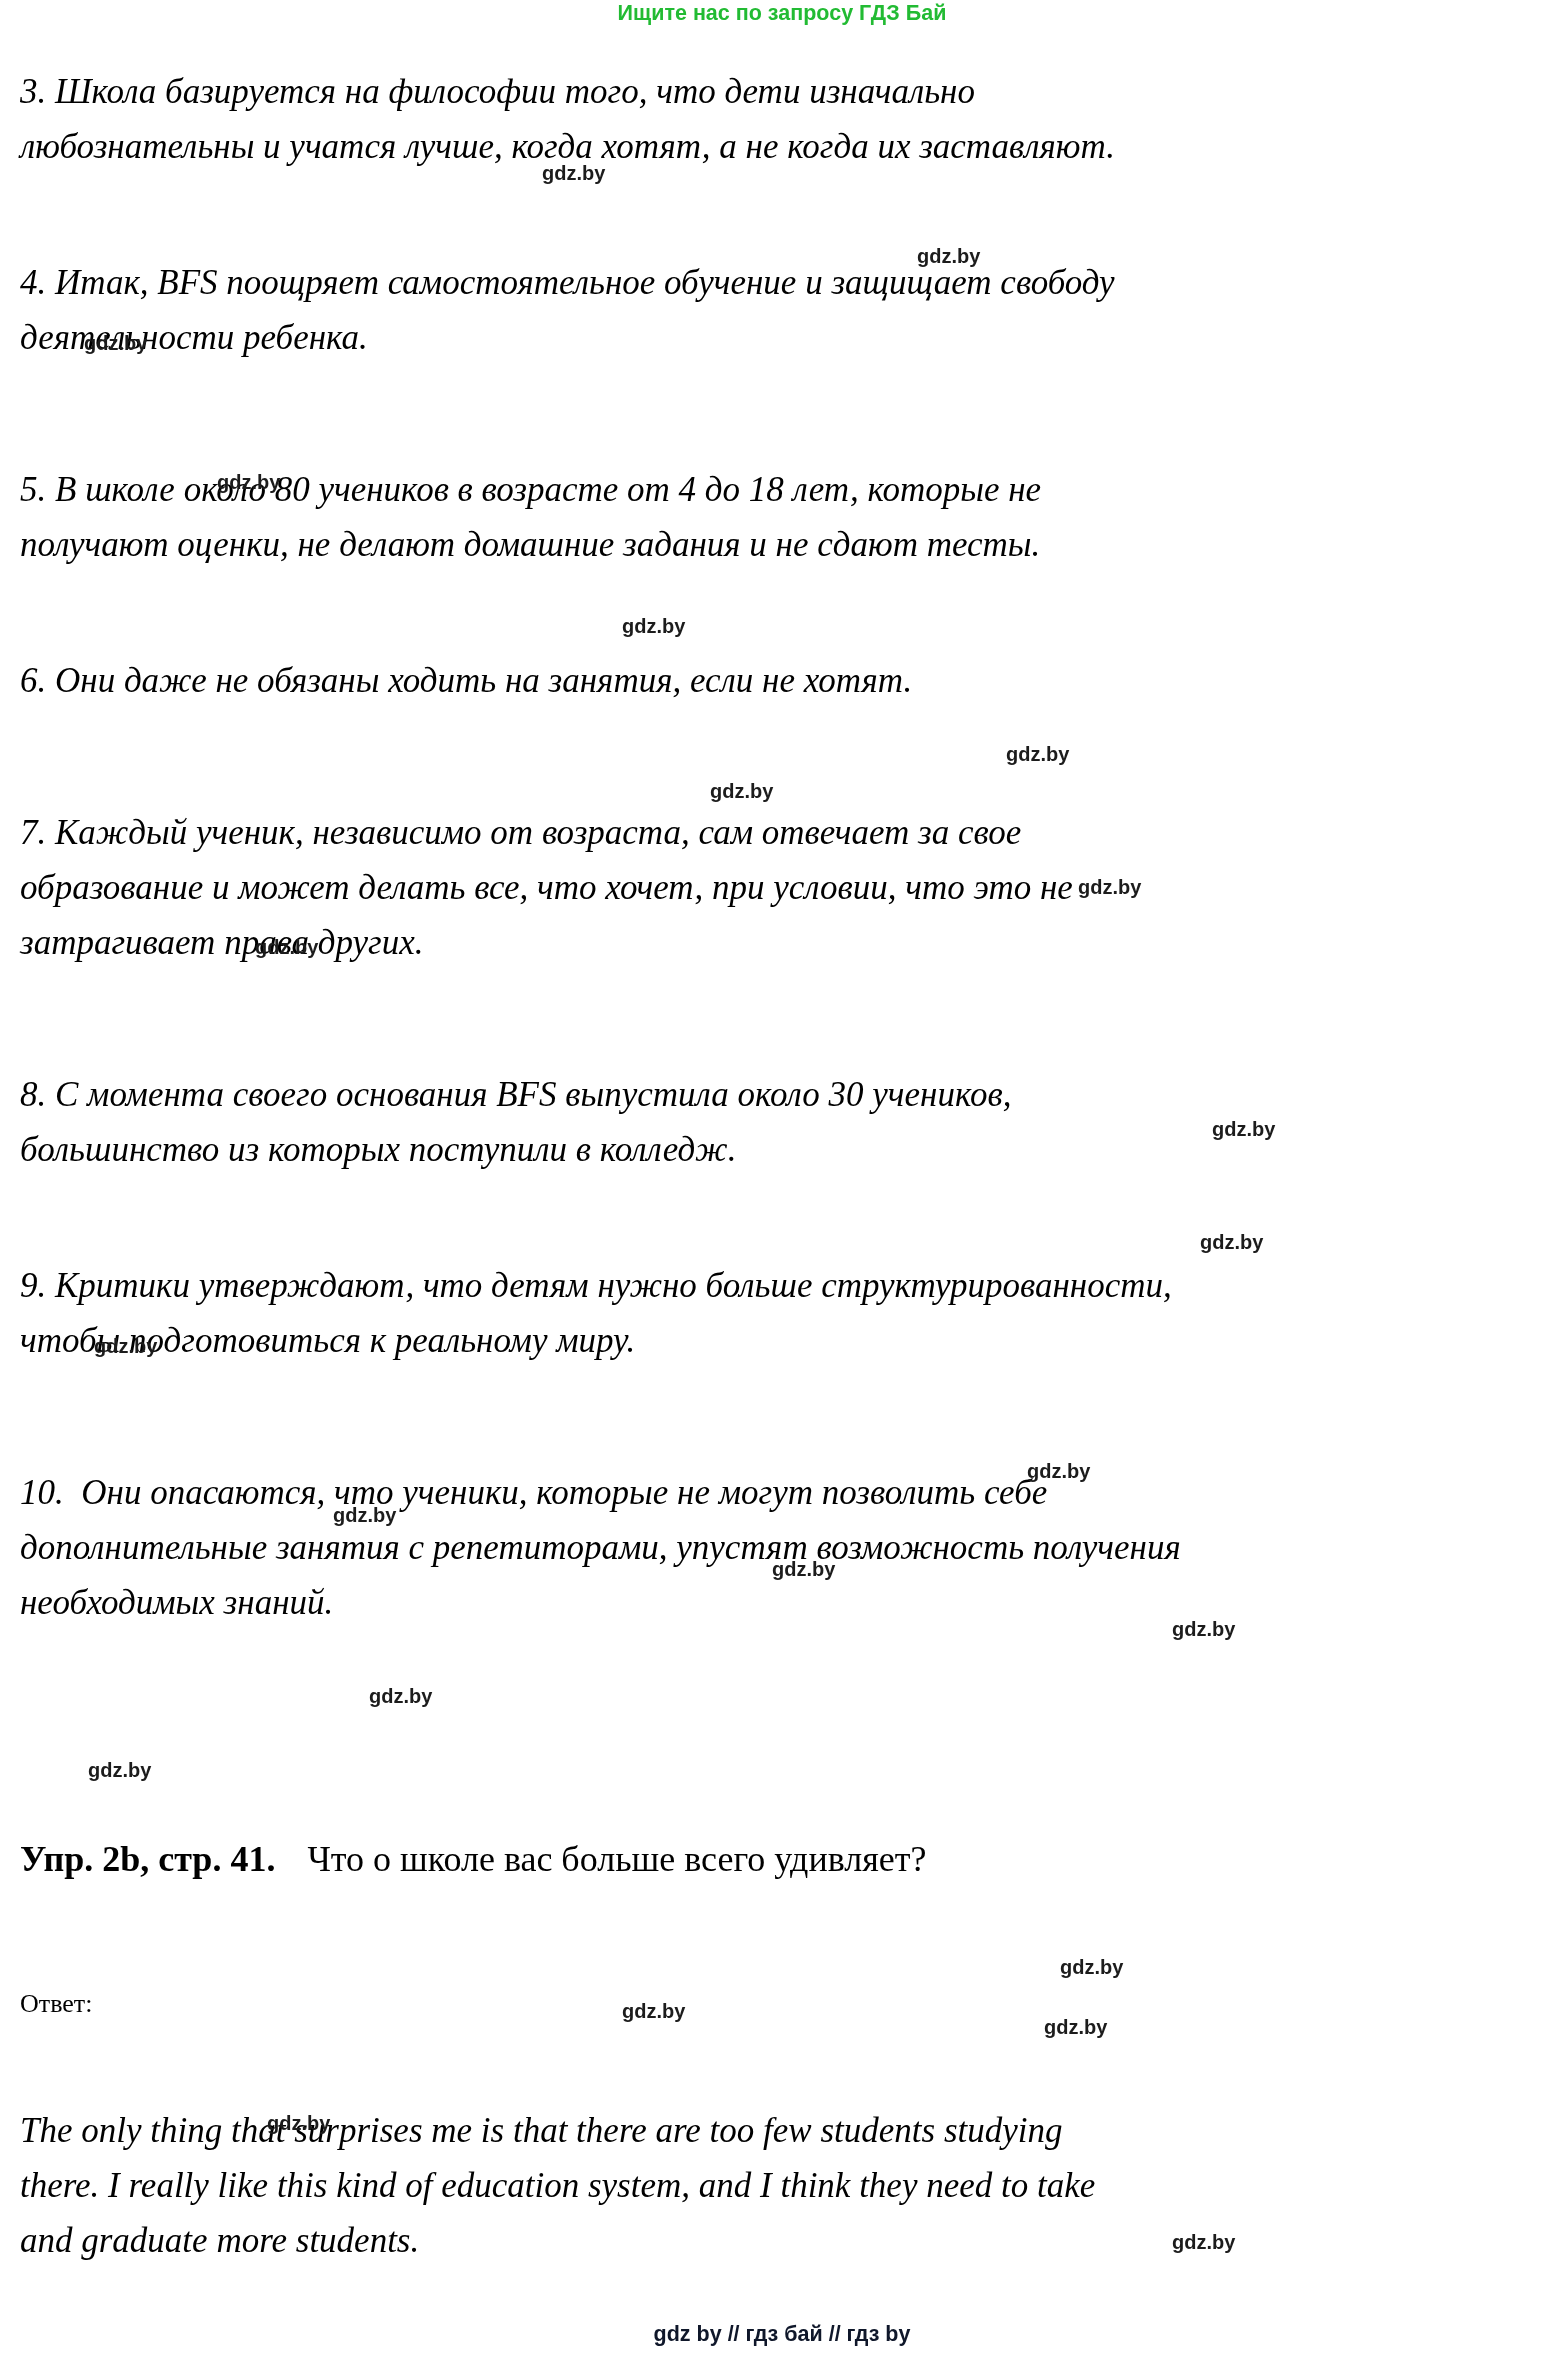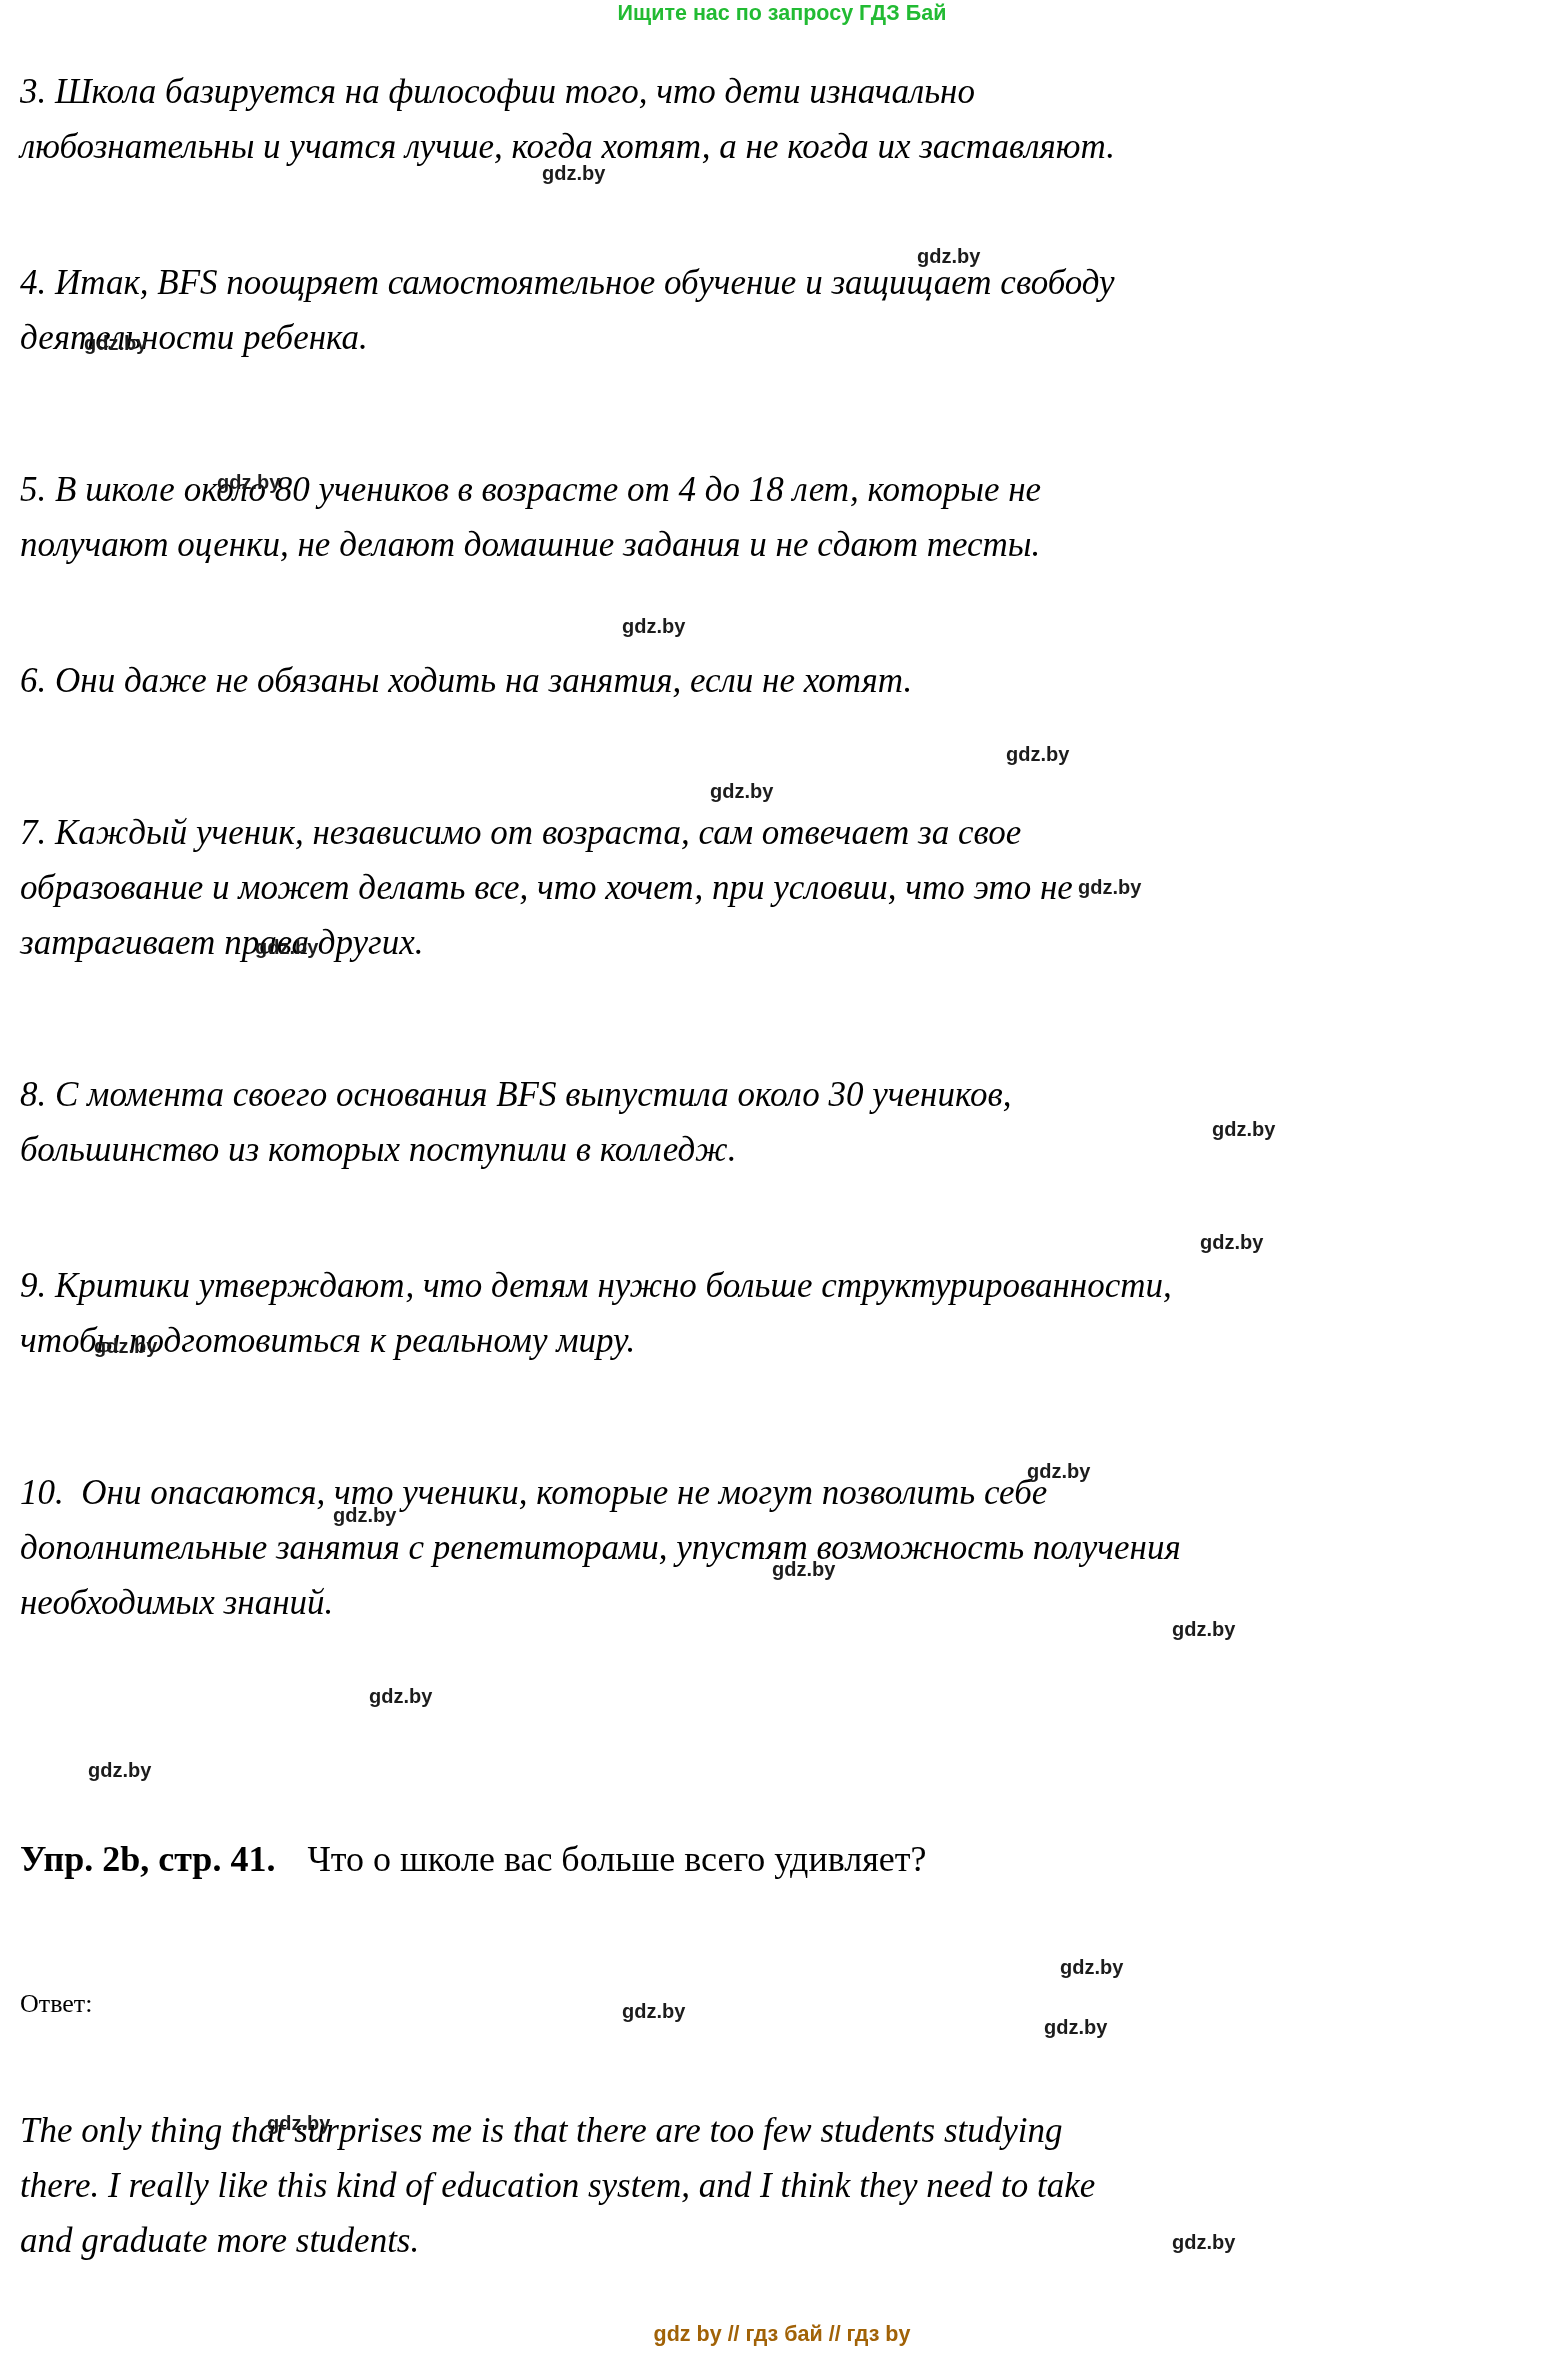--- a/index.html
+++ b/index.html
@@ -177,16 +177,16 @@
       <span class="wm" style="left: 1172px; top: 1619px; color: rgb(28, 28, 28);">gdz.by</span>
       <span class="wm" style="left: 369px; top: 1686px; color: rgb(28, 28, 28);">gdz.by</span>
       <span class="wm" style="left: 88px; top: 1760px; color: rgb(28, 28, 28);">gdz.by</span>
       <span class="wm" style="left: 1060px; top: 1957px; color: rgb(28, 28, 28);">gdz.by</span>
       <span class="wm" style="left: 622px; top: 2001px; color: rgb(28, 28, 28);">gdz.by</span>
       <span class="wm" style="left: 1044px; top: 2017px; color: rgb(28, 28, 28);">gdz.by</span>
       <span class="wm" style="left: 267px; top: 2113px; color: rgb(28, 28, 28);">gdz.by</span>
       <span class="wm" style="left: 1172px; top: 2232px; color: rgb(28, 28, 28);">gdz.by</span>
     </div>
 
-  <div id="site-footer" style="color: #a16207;">gdz by  //  гдз бай  //  гдз by</div>
+  <div id="site-footer" style="color: #0f172a;">gdz by  //  гдз бай  //  гдз by</div>
 
 </div>
 
 
 </body></html>

